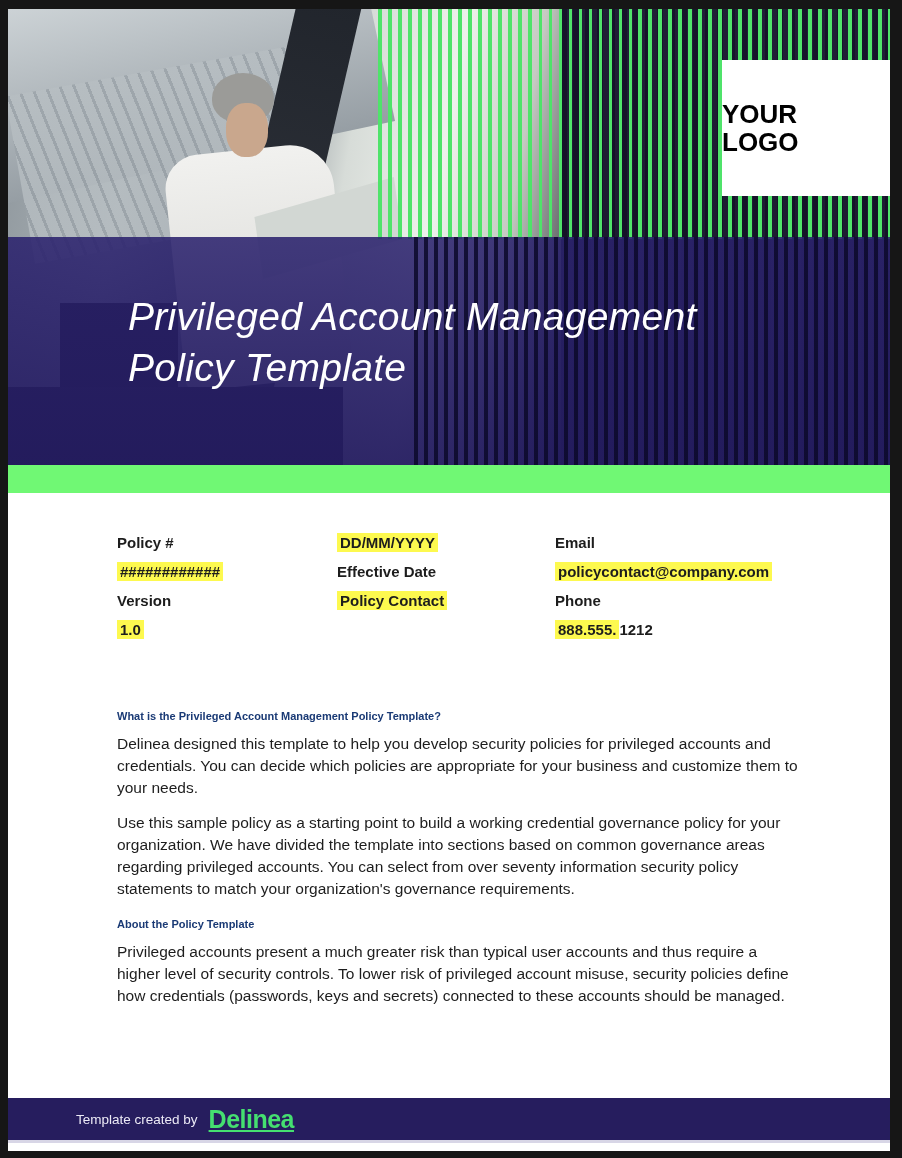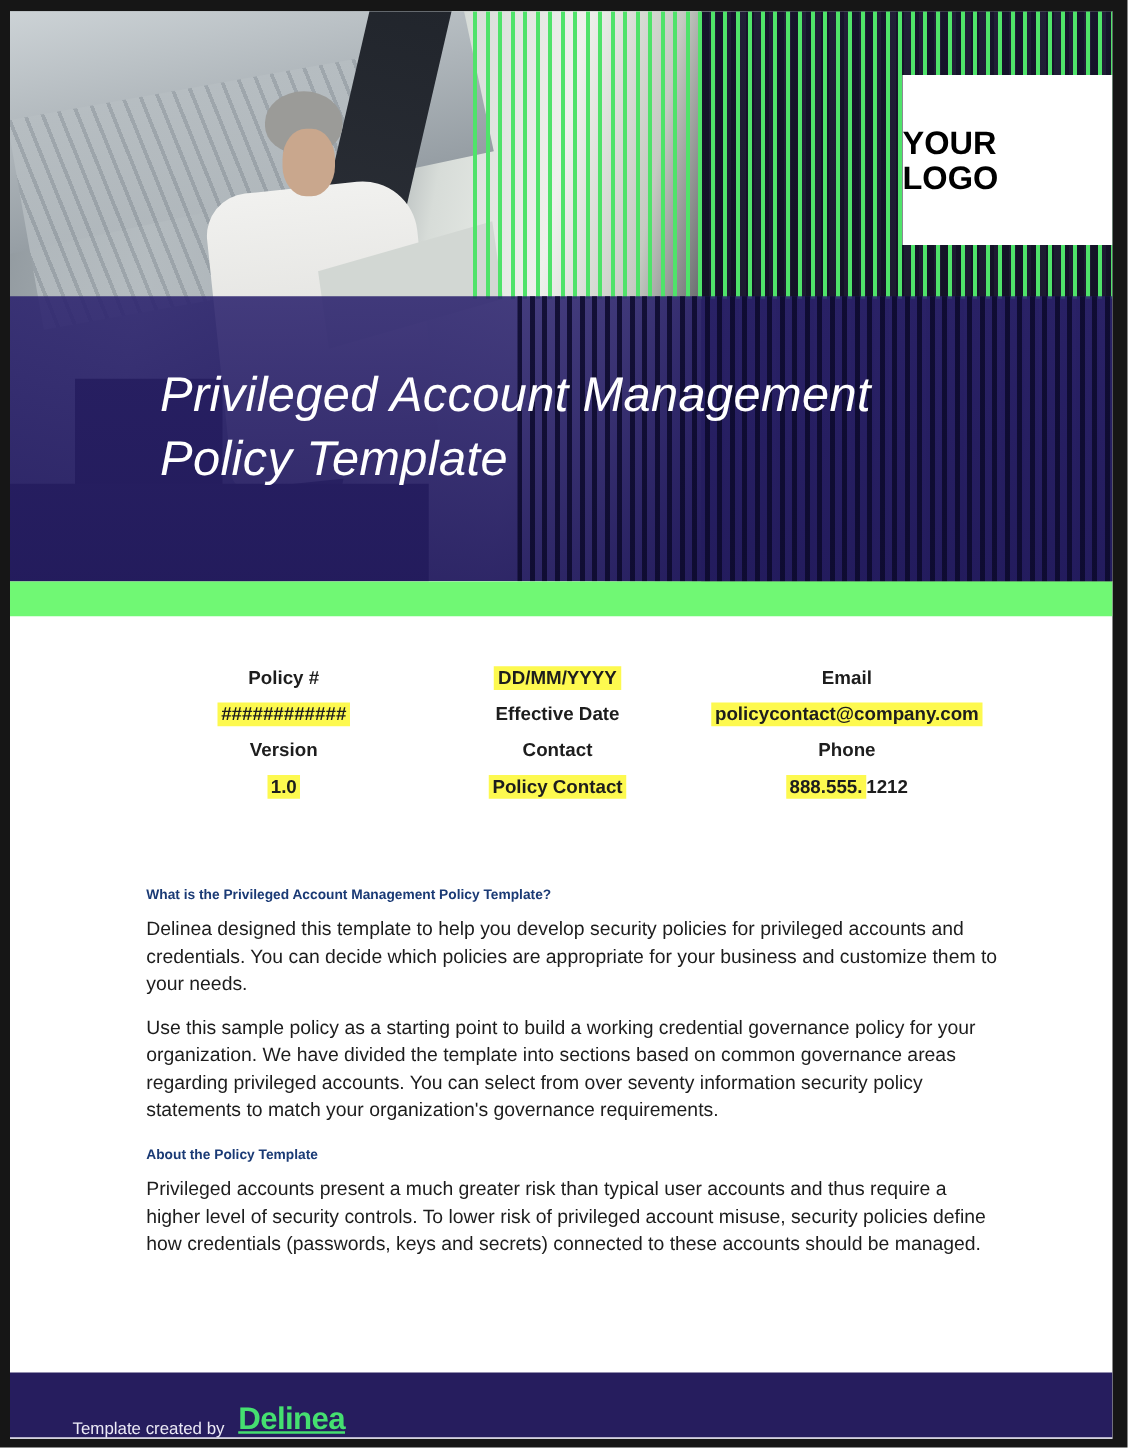--- a/index.html
+++ b/index.html
@@ -61,30 +61,30 @@
 
   
   .green-bar{height:28px;background:#70f874;}
 
   
   .content{height:605px;padding:41px 90px 0 109px;box-sizing:border-box;color:#1d1d1d;}
   .meta{display:flex;}
   .meta-col{width:220px;}
   .meta-col.col2{width:218px;}
   .meta-col.col3{flex:1;}
-  .meta-row{height:29px;font-size:15px;font-weight:700;text-align:center;}
+  .meta-row{height:29px;font-size:15px;font-weight:700;}
   .hl{background:#fdf94f;padding:1px 3px;}
   .section-heading{color:#1a3a75;font-weight:700;font-size:11px;margin:60px 0 0 0;}
   .section-heading.second{margin-top:18px;}
   .content p{font-size:15.5px;line-height:22px;margin:11px 0 0 0;max-width:684px;}
   .content p + p{margin-top:13px;}
 
   
-  .footer{height:52px;background:#261d5e;display:flex;align-items:flex-end;
-    padding-left:50px;box-sizing:border-box;}
+  .footer{height:42px;background:#261d5e;display:flex;align-items:center;
+    padding-left:68px;box-sizing:border-box;}
   .footer-credit{color:#eceaf6;font-size:13.5px;}
   .footer-brand{color:#45df70;font-size:25px;font-weight:700;margin-left:11px;
     letter-spacing:-0.5px;text-decoration:underline;}
   .page-bottom-strip{height:3px;background:#d8d6e6;}
 </style>
 </head>
 <body>
 
 <div class="page">
 
@@ -125,21 +125,20 @@
         <div class="meta-row">Version</div>
         <div class="meta-row">
           <span class="hl">1.0</span>
         </div>
       </div>
       <div class="meta-col col2">
         <div class="meta-row">
           <span class="hl">DD/MM/YYYY</span>
         </div>
         <div class="meta-row">Effective Date</div>
-        <div class="meta-row">Contact</div>
         <div class="meta-row">
           <span class="hl">Policy Contact</span>
         </div>
       </div>
       <div class="meta-col col3">
         <div class="meta-row">Email</div>
         <div class="meta-row">
           <span class="hl">policycontact@company.com</span>
         </div>
         <div class="meta-row">Phone</div>

